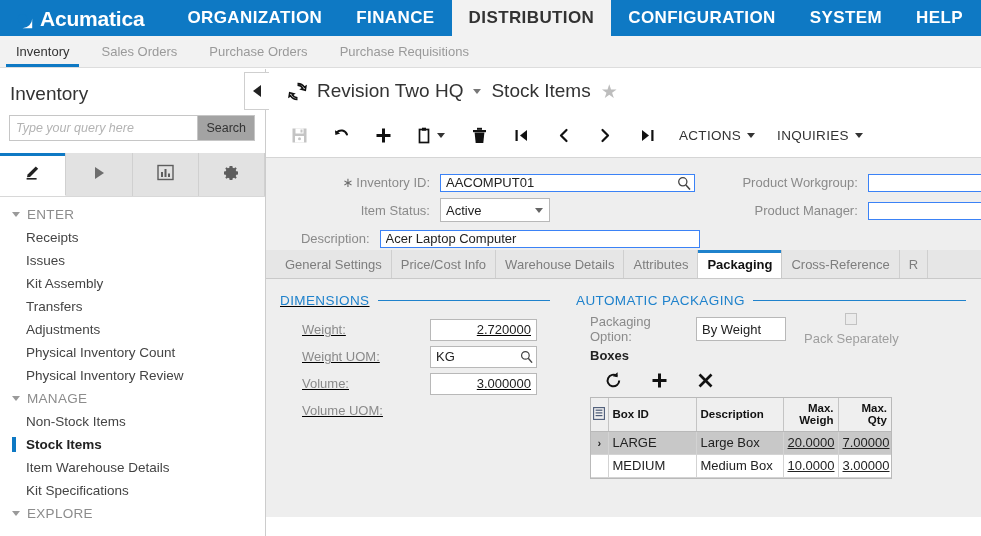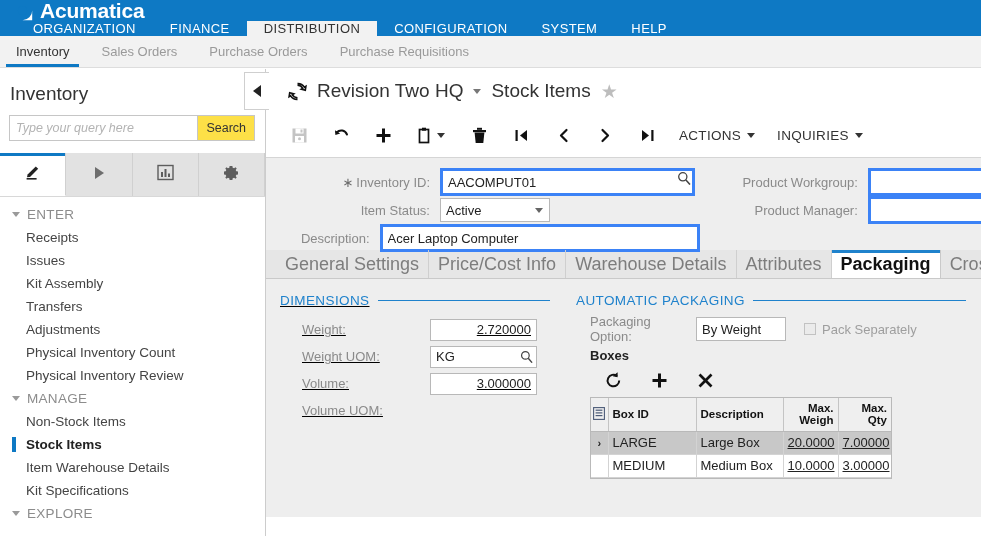--- a/index.html
+++ b/index.html
@@ -8,31 +8,31 @@
     width: 981px; height: 536px;
     overflow: hidden;
     font-family: "Liberation Sans", sans-serif;
     background: #ffffff;
   }
   #app { position: relative; width: 981px; height: 536px; overflow: hidden; background:#fff; }
 
   
   .topbar {
     position: absolute; left:0; top:0; width:981px; height:36px;
-    background:#0e79c4; display:flex; align-items:stretch;flex-direction:column;
+    background:#0e79c4; display:flex; align-items:stretch;
   }
   .logo-wrap { display:flex; align-items:center; padding:0 10px 0 12px; }
   .logo-mark { width:21px; height:21px; position:relative; margin-right:7px; }
   .logo-mark svg { display:block; }
   .logo-text { color:#fff; font-size:21px; font-weight:600; letter-spacing:-0.2px; line-height:1; }
   .mainnav { display:flex; align-items:stretch; margin-left:16px; }
   .mainnav-item {
     display:flex; align-items:center; padding:0 17px;
-    color:#ffffff; font-size:13px; letter-spacing:0.4px; cursor:pointer;
-    font-weight:400;
+    color:#ffffff; font-size:17px; letter-spacing:0.4px; cursor:pointer;
+    font-weight:700;
   }
   .mainnav-item.active { background:#f2f2f2; color:#333333; }
 
   
   .subnav {
     position:absolute; left:0; top:36px; width:981px; height:32px;
     background:#f2f2f2; display:flex; align-items:stretch;
     border-bottom:1px solid #dddddd;
   }
   .subnav-item {
@@ -51,21 +51,21 @@
   }
   .side-title { font-size:19px; color:#333; padding:14px 0 10px 10px; font-weight:400; }
   .search-row { display:flex; padding:0 10px 0 9px; align-items:stretch; height:26px; }
   .search-input {
     flex:1; border:1px solid #c6c6c6; border-right:none; outline:none;
     font-size:12.5px; padding:0 6px; color:#333; font-family:inherit;
     background:#fff; font-style:italic;
   }
   .search-input::placeholder { color:#b3b3b3; font-style:italic; }
   .search-btn {
-    border:1px solid #c6c6c6; background:#fde047; color:#333;
+    border:1px solid #c6c6c6; background:#a3a3a3; color:#333;
     font-size:12.5px; padding:0 8px; cursor:pointer; font-family:inherit;
     white-space:nowrap;
   }
   .icon-tabs { display:flex; margin-top:12px; height:44px; border-bottom:1px solid #d8d8d8; }
   .icon-tab {
     flex:1; display:flex; align-items:center; justify-content:center;
     background:#e2e2e2; border-right:1px solid #d0d0d0; cursor:pointer; position:relative;
   }
   .icon-tab.active { background:#ffffff; border-bottom:1px solid #fff; }
   .icon-tab.active::before {
@@ -126,21 +126,21 @@
 
   
   .form-area { background:#eeeeee; padding:20px 0 8px 0; position:relative; height:92px; }
   .form-col-l { position:absolute; left:14px; top:10px; width:420px; }
   .form-col-r { position:absolute; left:460px; top:10px; width:300px; }
   .frow { display:flex; align-items:center; height:28px; margin-bottom:0px; }
   .flabel { font-size:13px; color:#8a8a8a; text-align:right; padding-right:10px; }
   .flabel.req::before { content:'\2217'; color:#6b6b6b; margin-right:3px; }
   .fctl { position:relative; }
   .finput {
-    height:28px; border:3px solid #3b82f6; background:#ffffff; font-size:13px;
+    height:18px; border:1px solid #3b82f6; background:#ffffff; font-size:13px;
     color:#222; padding:0 20px 0 5px; outline:none; font-family:inherit; width:100%;
     line-height:20px;
   }
   .lookup-ic {
     position:absolute; right:4px; top:3px; color:#555; pointer-events:none;
   }
   .fselect {
     height:24px; border:1px solid #b8b8b8; background:#ffffff; font-size:13px;
     color:#222; padding:0 22px 0 5px; outline:none; font-family:inherit;
     display:flex; align-items:center; position:relative; cursor:pointer;
@@ -149,21 +149,21 @@
     position:absolute; right:6px; top:9px;
     width:0;height:0;border-left:4.5px solid transparent;border-right:4.5px solid transparent;border-top:5px solid #666;
   }
 
   
   .tabstrip {
     display:flex; align-items:stretch; height:29px; background:#e6e6e6;
     border-bottom:1px solid #c9c9c9; padding-left:10px;
   }
   .tab {
-    display:flex; align-items:center; padding:0 9px; font-size:18px; color:#7d7d7d;
+    display:flex; align-items:center; padding:0 9px; font-size:13px; color:#7d7d7d;
     border-right:1px solid #cfcfcf; cursor:pointer; position:relative; white-space:nowrap;
   }
   .tab.active {
     background:#ffffff; color:#111; font-weight:bold; border-right:1px solid #c9c9c9;
   }
   .tab.active::before {
     content:''; position:absolute; left:0; right:0; top:0; height:3px; background:#1f82cc;
   }
 
   
@@ -188,21 +188,21 @@
   }
   .duom-wrap { position:relative; width:107px; }
 
   .pk-row { display:flex; align-items:center; height:30px; padding-left:14px; gap:0; }
   .pk-label { font-size:13px; color:#8a8a8a; width:106px; }
   .pk-select {
     width:90px; height:24px; border:1px solid #b8b8b8; background:#fff; font-size:13px;
     color:#222; padding:0 20px 0 5px; display:flex; align-items:center; position:relative;
     cursor:pointer;
   }
-  .chk-wrap { display:flex; align-items:center; gap:6px; margin-left:18px; cursor:pointer; }
+  .chk-wrap { display:flex; align-items:center; gap:6px; margin-left:18px; cursor:pointer;flex-direction:column; }
   .chkbox {
     width:12px; height:12px; border:1px solid #c2c2c2; background:#ebebeb; display:inline-block;
   }
   .chk-label { font-size:13px; color:#9e9e9e; }
   .boxes-label { font-size:13px; color:#222; font-weight:bold; padding-left:14px; margin-top:4px; }
   .grid-toolbar { display:flex; align-items:center; padding-left:14px; height:34px; }
   .gtb-btn { width:46px; height:30px; display:flex; align-items:center; justify-content:center; cursor:pointer; color:#111; }
 
   
   .grid { margin-left:14px; width:302px; border:1px solid #b9b9b9; background:#fff; }

